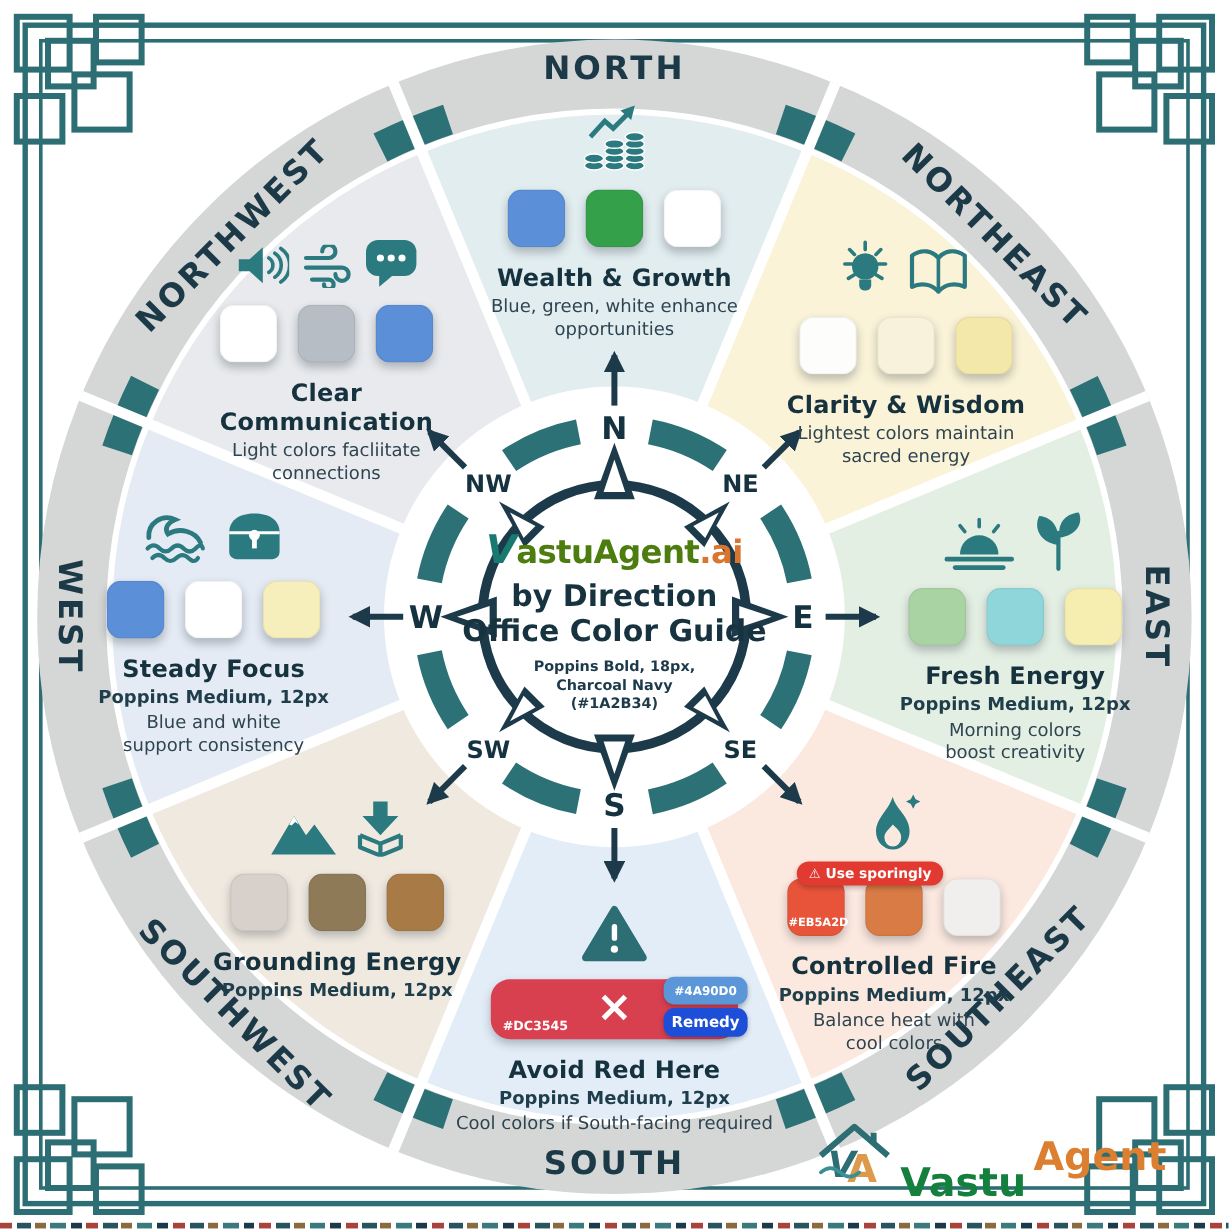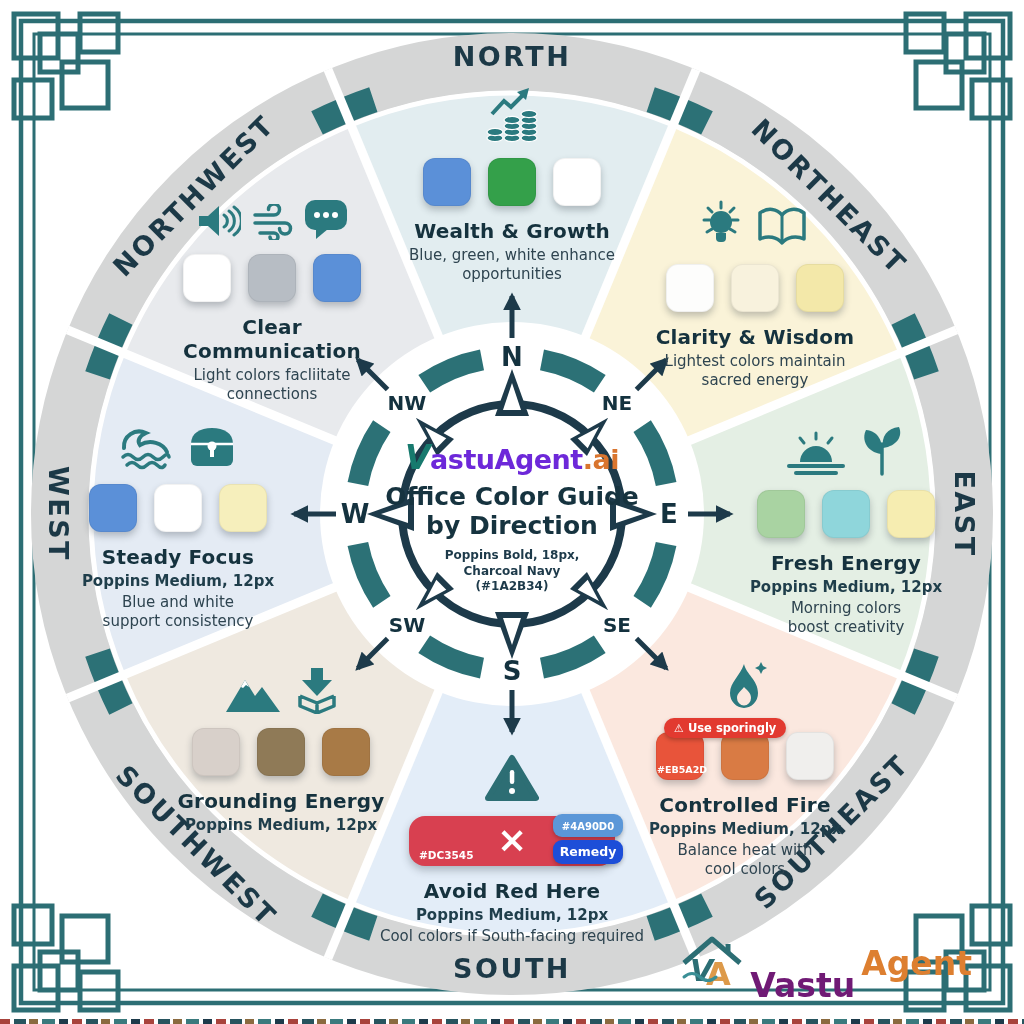--- a/index.html
+++ b/index.html
@@ -25,27 +25,27 @@
   .avoid-hex{position:absolute;left:10px;bottom:5px;font-size:10.5px;font-weight:bold;color:#fff;}
   .remedy-stack{position:absolute;right:-8px;top:-2px;width:70px;}
   .remedy-hex{height:23px;border-radius:9px;color:#fff;font-size:10px;font-weight:bold;line-height:25px;
               box-shadow:0 2px 4px rgba(0,0,0,.25);}
   .remedy-badge{height:24px;border-radius:9px;color:#fff;font-size:12.5px;font-weight:bold;line-height:24px;
                 margin-top:3px;box-shadow:0 2px 4px rgba(0,0,0,.25);}
   
   #center-block{position:absolute;left:372px;top:438px;width:280px;text-align:center;}
   .c-logo{font-size:27px;font-weight:bold;letter-spacing:-.5px;}
   .c-logo .v{color:#177a6e;font-size:33px;font-style:italic;}
-  .c-logo .rest{color:#6d28d9;}
+  .c-logo .rest{color:#4d7c0f;}
   .c-logo .ai{color:#d9752e;}
   .c-title{font-size:25px;font-weight:bold;color:#16333f;line-height:1.14;margin-top:6px;}
   .c-sub{font-size:12px;font-weight:bold;color:#1d3a4a;line-height:1.3;margin-top:8px;}
   
   #footer-logo{position:absolute;right:52px;top:922px;display:flex;align-items:center;gap:6px;}
-  .fl-word1{color:#701a75;font-size:33px;font-weight:bold;margin-top:44px;}
+  .fl-word1{color:#15803d;font-size:33px;font-weight:bold;margin-top:44px;}
   .fl-word2{color:#dd7f30;font-size:33px;font-weight:bold;}
   #footer-strip{position:absolute;left:0;right:0;bottom:0;height:5px;
     background:repeating-linear-gradient(90deg,#a8433c 0 10px,#fff 10px 14px,#27545e 14px 26px,#fff 26px 29px,
       #8a6a3f 29px 38px,#fff 38px 42px,#3a7a7d 42px 55px,#fff 55px 59px,#1d3a4a 59px 68px,#fff 68px 72px);}
   svg text{font-family:"DejaVu Sans","Liberation Sans",sans-serif;}
   .ring-label{font-size:27px;font-weight:bold;fill:#1c3947;letter-spacing:2.5px;}
   .cmp-card{font-size:26px;font-weight:bold;fill:#14323f;}
   .cmp-diag{font-size:20px;font-weight:bold;fill:#14323f;}
 </style>
 </head>
@@ -397,22 +397,22 @@
   </div>
   <div class="seg-title">Clear Communication</div>
   <div class="seg-desc" style="max-width:175px;">Light colors facliitate connections</div>
 </div>
 
 <div id="center-block">
   <div class="c-logo">
     <span class="v">V</span><span class="rest">astuAgent</span><span class="ai">.ai</span>
   </div>
   <div class="c-title">
+    <div>by Direction</div>
     <div>Office Color Guide</div>
-    <div>by Direction</div>
   </div>
   <div class="c-sub">
     <div>Poppins Bold, 18px,</div>
     <div>Charcoal Navy</div>
     <div>(#1A2B34)</div>
   </div>
 </div>
 
 <div id="footer-logo">
   <span>

